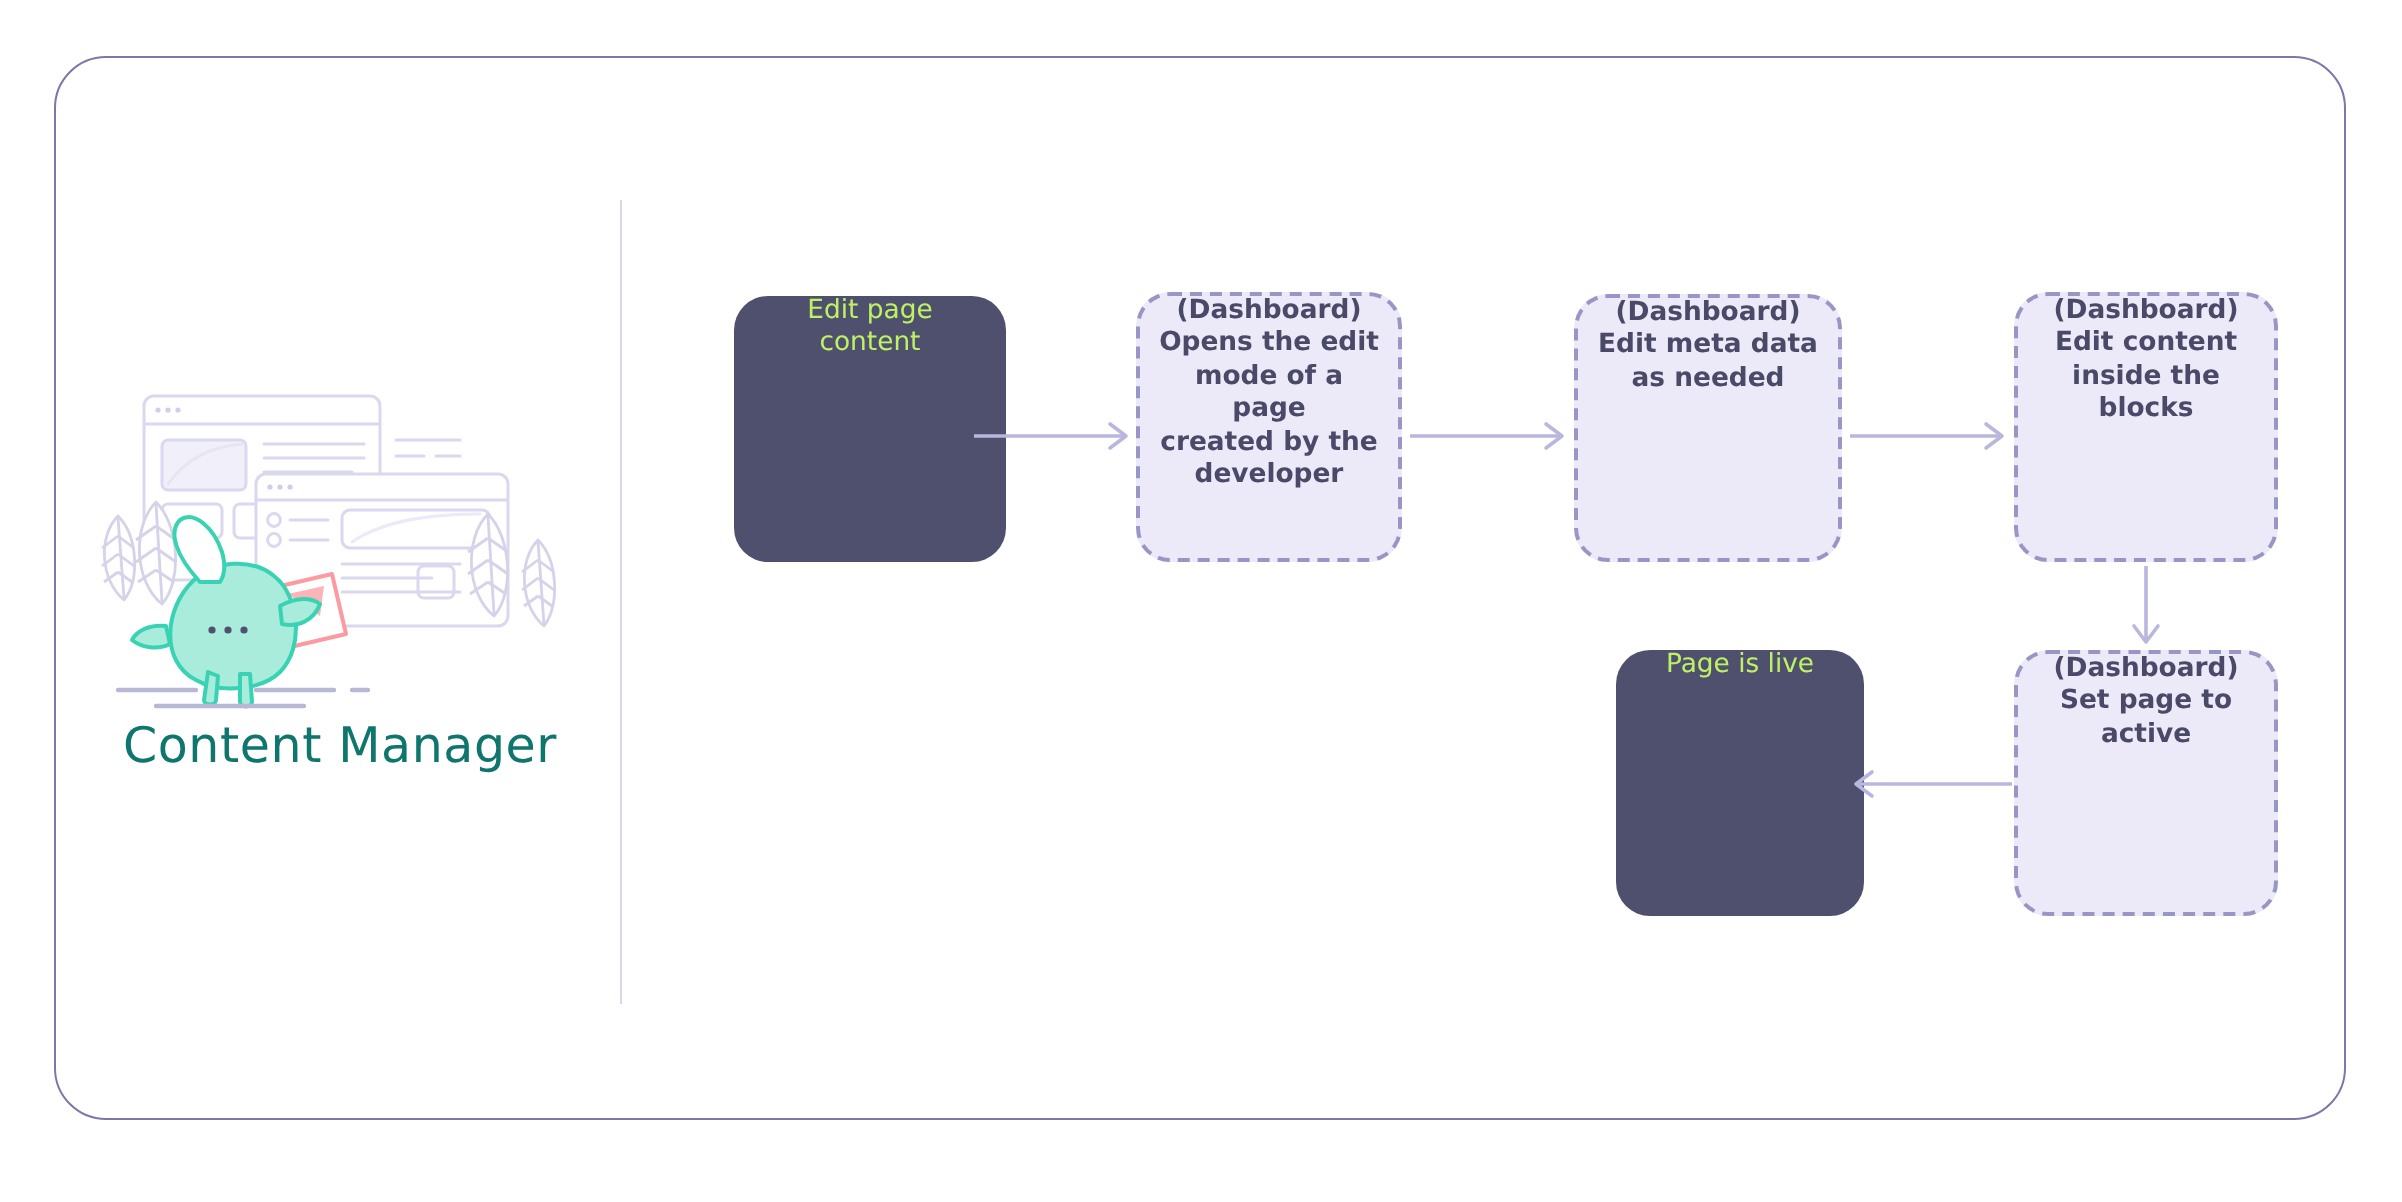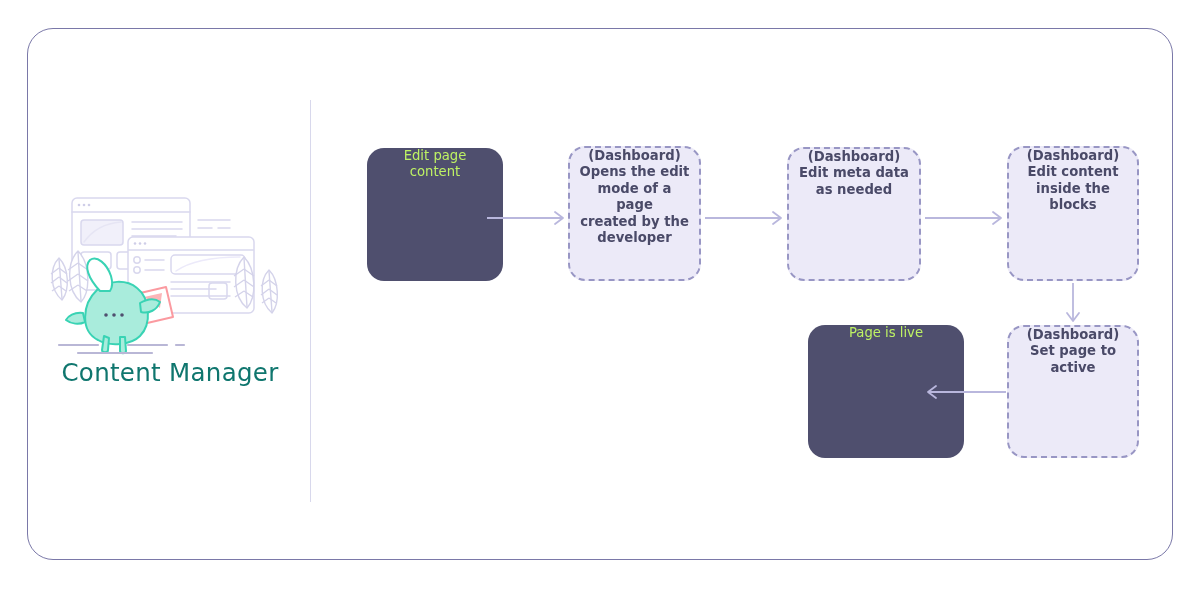--- a/index.html
+++ b/index.html
@@ -248,21 +248,21 @@
 inside the
 blocks</span>
   </div>
 
   <div class="node dashed" style="left:1007px; top:325px; width:132px; height:133px;">
     <span class="node-text">(Dashboard)
 Set page to
 active</span>
   </div>
 
-  <div class="node solid" style="left:788px; top:325px; width:156px; height:133px;">
+  <div class="node solid" style="left:788px; top:325px; width:124px; height:133px;">
     <span class="node-text">Page is live</span>
   </div>
 
   <div class="arrow" style="left:487px; top:208px;">
     <svg width="80" height="20" viewBox="0 0 80 20">
       <line x1="0" y1="10" x2="76" y2="10" stroke="#b9b7dd" stroke-width="1.8"></line>
       <polyline points="68,4 76,10 68,16" fill="none" stroke="#b9b7dd" stroke-width="1.8" stroke-linecap="round" stroke-linejoin="round"></polyline>
     </svg>
   </div>
 

